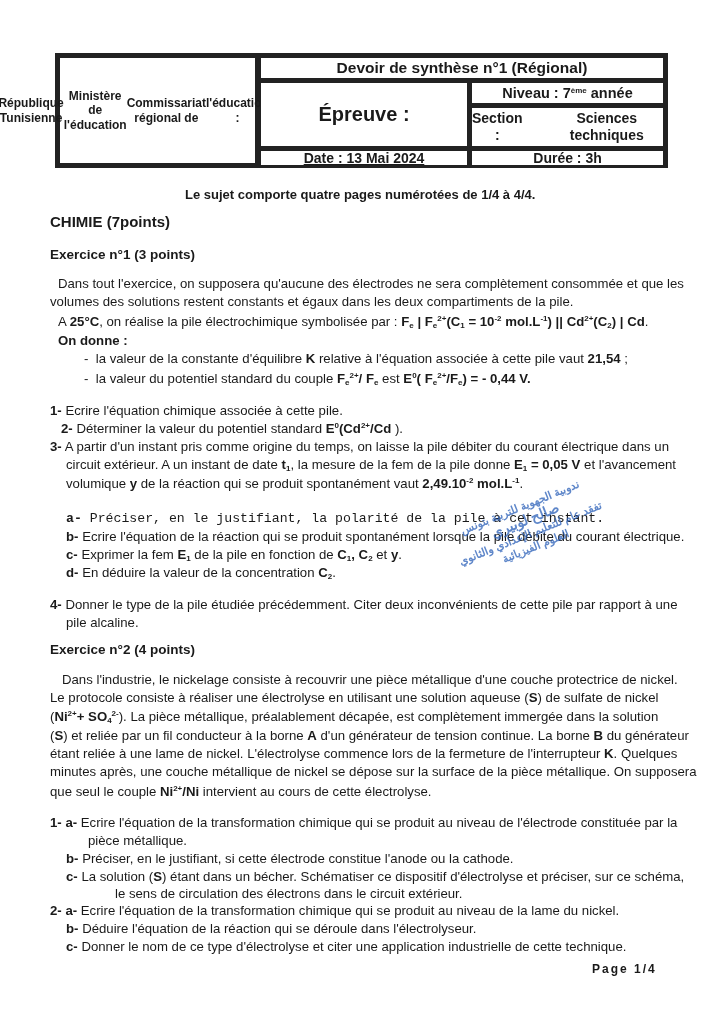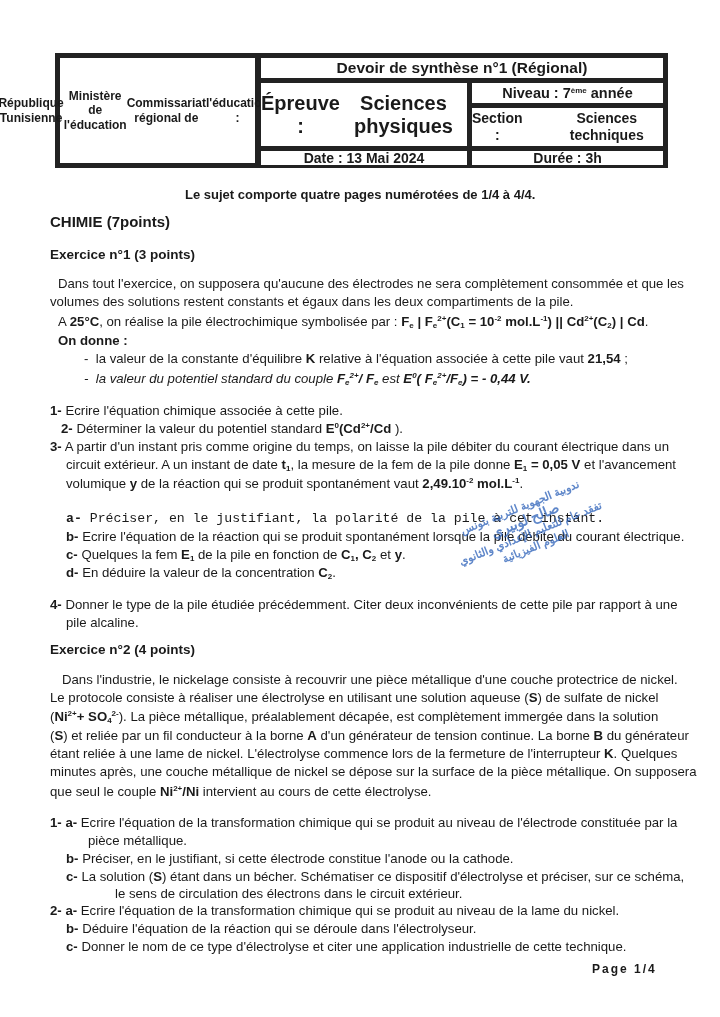--- a/index.html
+++ b/index.html
@@ -17,21 +17,21 @@
   .cell { position: absolute; background: #fff; border: 1px solid #222; box-sizing: border-box;
           display:flex; align-items:center; justify-content:center; text-align:center; font-weight:bold; }
   #c-left { left: 2px; top: 2px; width: 197px; height: 107px; font-size: 12px; line-height: 14.5px; }
   #c-title { left: 203px; top: 2px; width: 404px; height: 22px; font-size: 15.5px; }
   #c-epreuve { left: 203px; top: 27px; width: 208px; height: 65px; font-size: 20px; line-height: 23px; }
   #c-niveau { left: 414px; top: 27px; width: 193px; height: 22px; font-size: 14.5px; }
   #c-section { left: 414px; top: 52px; width: 193px; height: 40px; font-size: 14px; line-height: 17px; gap: 28px; }
   #c-date { left: 203px; top: 95px; width: 208px; height: 15px; font-size: 14px; }
   #c-duree { left: 414px; top: 95px; width: 193px; height: 15px; font-size: 14px; }
   #c-title, #c-date, #c-duree, #c-niveau { height: auto; }
-  #c-title { height: 22px; } #c-niveau { height: 22px; } #c-date { height: 16px; } #c-duree { height: 16px; }
+  #c-title { height: 22px; } #c-niveau { height: 22px; } #c-date { height: 16px; text-decoration: underline; } #c-duree { height: 16px; }
 
   .line { position: absolute; white-space: nowrap; line-height: 16px; }
   #stamp { left: 455px; top: 497px; width: 160px; height: 95px; transform: rotate(-22deg); color: #2a5fb8; opacity: 0.75;
            font-size: 11px; line-height: 14px; font-weight: bold; text-align: center; }
   #stamp span { display:block; }
 </style>
 </head>
 <body>
 
 <div id="hdr" class="abs">
@@ -39,21 +39,20 @@
     <span>République Tunisienne</span>
     <span>Ministère de l'éducation</span>
     <span>Commissariat régional de</span>
     <span>l'éducation :</span>
     <span style="font-size:13px">Tunis 2</span>
     <span style="font-size:9px">****</span>
   </div>
   <div id="c-title" class="cell">Devoir de synthèse n°1 (Régional)</div>
   <div id="c-epreuve" class="cell">
     <span>Épreuve :</span>
-    <span>Sciences physiques</span>
   </div>
   <div id="c-niveau" class="cell">
     <span><span>Niveau : 7</span><sup>ème</sup><span style="white-space:pre"> année</span></span>
   </div>
   <div id="c-section" class="cell">
     <span>Section :</span>
     <span>Sciences techniques</span>
   </div>
   <div id="c-date" class="cell">Date : 13 Mai 2024</div>
   <div id="c-duree" class="cell">Durée : 3h</div>
@@ -68,33 +67,33 @@
 <div class="line" style="left:58px; top:276px;">Dans tout l'exercice, on supposera qu'aucune des électrodes ne sera complètement consommée et que les</div>
 <div class="line" style="left:50px; top:294px;">volumes des solutions restent constants et égaux dans les deux compartiments de la pile.</div>
 <div class="line" style="left:58px; top:314px;">
   <span style="white-space:pre">A </span><b>25°C</b><span style="white-space:pre">, on réalise la pile électrochimique symbolisée par : </span><b>F<sub>e</sub> | F<sub>e</sub><sup>2+</sup>(C<sub>1</sub> = 10<sup>-2</sup> mol.L<sup>-1</sup>) || Cd<sup>2+</sup>(C<sub>2</sub>) | Cd</b>.
 </div>
 
 <div class="line b" style="left:58px; top:333px;">On donne :</div>
 <div class="line" style="left:84px; top:351px;">
   <span>-</span>&nbsp; <span style="white-space:pre">la valeur de la constante d'équilibre </span><b>K</b><span style="white-space:pre"> relative à l'équation associée à cette pile vaut </span><b>21,54</b><span style="white-space:pre"> ;</span>
 </div>
-<div class="line" style="left:84px; top:371px;font-style:italic;">
+<div class="line" style="left:84px; top:371px;">
   <span>-</span>&nbsp; <span style="white-space:pre">la valeur du potentiel standard du couple </span><b>F<sub>e</sub><sup>2+</sup>/ F<sub>e</sub></b><span style="white-space:pre"> est </span><b>E<sup>0</sup>( F<sub>e</sub><sup>2+</sup>/F<sub>e</sub>) = - 0,44 V.</b>
 </div>
 
 <div class="line" style="left:50px; top:403px;"><b>1-</b> <span>Ecrire l'équation chimique associée à cette pile.</span></div>
 <div class="line" style="left:61px; top:421px;"><b>2-</b> <span style="white-space:pre">Déterminer la valeur du potentiel standard </span><b>E<sup>0</sup>(Cd<sup>2+</sup>/Cd </b>).</div>
 <div class="line" style="left:50px; top:439px;"><b>3-</b> <span>A partir d'un instant pris comme origine du temps, on laisse la pile débiter du courant électrique dans un</span></div>
 <div class="line" style="left:66px; top:457px;"><span style="white-space:pre">circuit extérieur. A un instant de date </span><b>t<sub>1</sub></b><span style="white-space:pre">, la mesure de la fem de la pile donne </span><b>E<sub>1</sub> = 0,05 V</b><span style="white-space:pre"> et l'avancement</span></div>
 <div class="line" style="left:66px; top:476px;"><span style="white-space:pre">volumique </span><b>y</b><span style="white-space:pre"> de la réaction qui se produit spontanément vaut </span><b>2,49.10<sup>-2</sup> mol.L<sup>-1</sup></b>.</div>
 
 <div class="line" style="left:66px; top:511px;font-family:Liberation Mono, monospace;"><b>a-</b> <span>Préciser, en le justifiant, la polarité de la pile à cet instant.</span></div>
 <div class="line" style="left:66px; top:529px;"><b>b-</b> <span>Ecrire l'équation de la réaction qui se produit spontanément lorsque la pile débite du courant électrique.</span></div>
-<div class="line" style="left:66px; top:547px;"><b>c-</b> <span style="white-space:pre">Quelques la fem </span><b>E<sub>1</sub></b><span style="white-space:pre"> de la pile en fonction de </span><b>C<sub>1</sub>, C<sub>2</sub></b><span style="white-space:pre"> et </span><b>y</b>.</div>
+<div class="line" style="left:66px; top:547px;"><b>c-</b> <span style="white-space:pre">Exprimer la fem </span><b>E<sub>1</sub></b><span style="white-space:pre"> de la pile en fonction de </span><b>C<sub>1</sub>, C<sub>2</sub></b><span style="white-space:pre"> et </span><b>y</b>.</div>
 <div class="line" style="left:66px; top:565px;"><b>d-</b> <span style="white-space:pre">En déduire la valeur de la concentration </span><b>C<sub>2</sub></b>.</div>
 
 <div class="line" style="left:50px; top:597px;"><b>4-</b> <span>Donner le type de la pile étudiée précédemment. Citer deux inconvénients de cette pile par rapport à une</span></div>
 <div class="line" style="left:66px; top:615px;">pile alcaline.</div>
 
 <div id="stamp" class="abs">
   <span>ندوبية الجهوية للتربية بتونس</span>
   <span style="font-size:14px">صالح لوبيري</span>
   <span>تفقد عام للتعليم الإعدادي والثانوي</span>
   <span>العلوم الفيزيائية</span>

